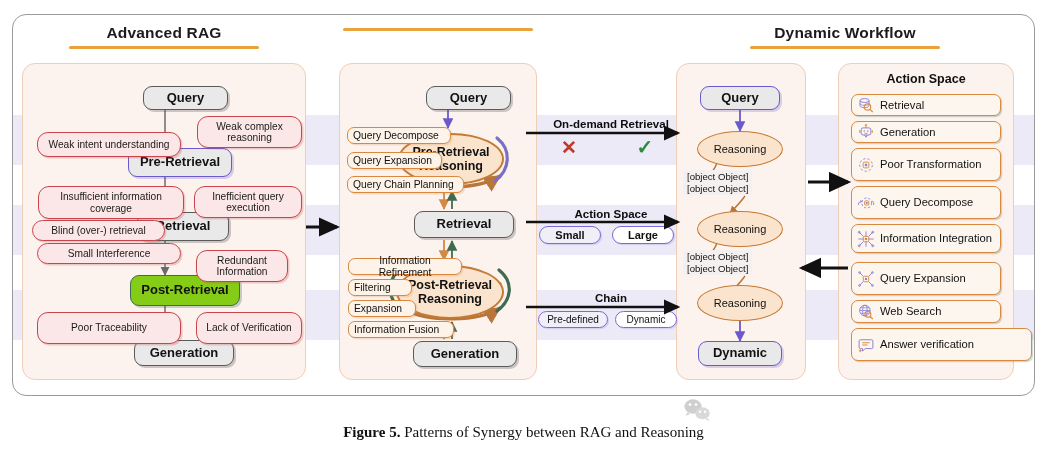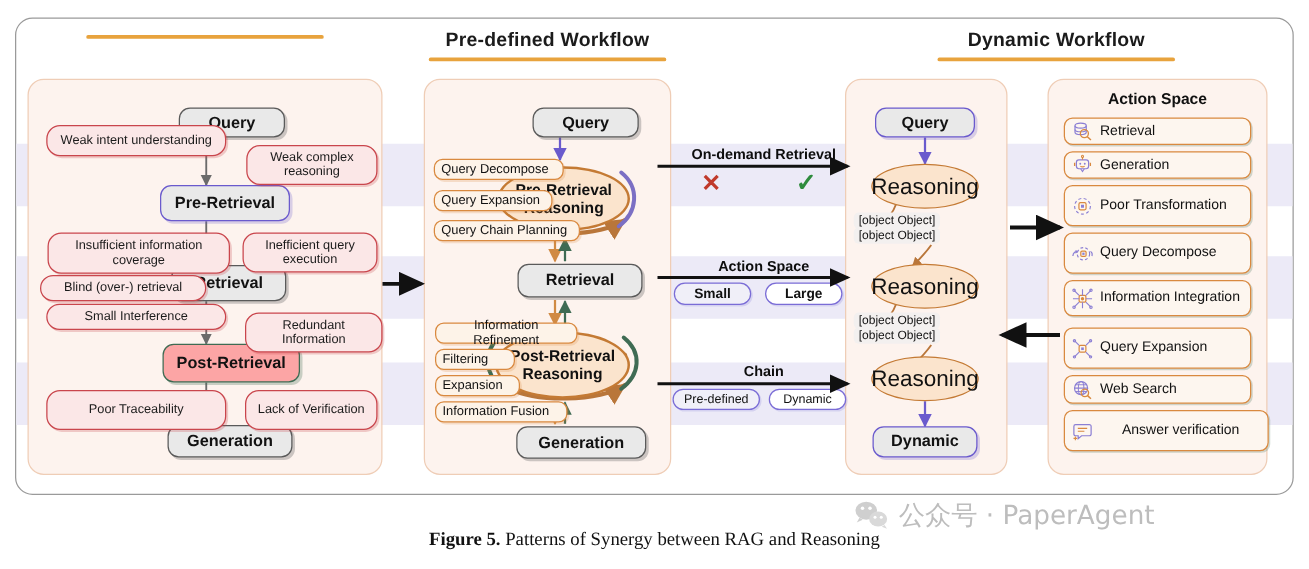--- a/index.html
+++ b/index.html
@@ -57,39 +57,39 @@
   .node {
     position:absolute; display:flex; align-items:center; justify-content:center;
     text-align:center; z-index:6; line-height:1.12;
   }
   .stage {
     background:#e9e9e9; border:1.6px solid #5a5a5a; border-radius:9px;
     font-weight:700; font-size:13px; color:#121212;
     box-shadow:2px 2px 0 rgba(90,90,90,.30);
   }
   .stage.purple { border-color:#6a5acd; box-shadow:2px 2px 0 rgba(106,90,205,.25); }
-  .stage.green  { background:#fca5a5; border-color:#3f6b53; box-shadow:2px 2px 0 rgba(63,107,83,.28); }
+  .stage.green  { background:#84cc16; border-color:#3f6b53; box-shadow:2px 2px 0 rgba(63,107,83,.28); }
 
   .issue {
     background:#fbe7e7; border:1.5px solid #c9454c; border-radius:11px;
     font-size:10.2px; color:#1a1a1a; padding:2px 5px;
     box-shadow:1.5px 1.5px 0 rgba(201,69,76,.25);
   }
 
   .tech {
     background:#fdf3e8; border:1.3px solid #d9893f; border-radius:7px;
     font-size:10.3px; color:#111; padding:2px 5px; justify-content:flex-start;
     box-shadow:1.5px 1.5px 0 rgba(217,137,63,.22);
   }
 
   .ellipse {
     background:#fbe4cd; border:2px solid #c47a34; border-radius:50%;
     font-weight:700; font-size:12.5px; color:#111;
   }
-  .ellipse.thin { font-weight:400; font-size:18px; border-width:1.8px; }
+  .ellipse.thin { font-weight:400; font-size:11px; border-width:1.8px; }
 
   .chip {
     background:#f0eff8; border:1.4px solid #7a6cd6; border-radius:10px;
     font-size:10px; color:#111; box-shadow:1.2px 1.2px 0 rgba(122,108,214,.2);
   }
   .chip.white { background:#fff; }
 
   .label-note {
     position:absolute; z-index:7; background:#f3f0ef;
     border-radius:4px; font-size:9.6px; color:#111; padding:1px 4px;
@@ -140,24 +140,24 @@
 </head>
 <body>
 
 <div class="band" id="band-1"></div>
 <div class="band" id="band-2"></div>
 <div class="band" id="band-3"></div>
 
 <div id="figure-frame"></div>
 
 <div class="col-head" id="head-advanced-rag">
+  <div class="title">Advanced RAG</div>
   <div class="rule"></div>
 </div>
 <div class="col-head" id="head-predefined">
-  <div class="title">Pre-defined Workflow</div>
   <div class="rule"></div>
 </div>
 <div class="col-head" id="head-dynamic">
   <div class="title">Dynamic Workflow</div>
   <div class="rule"></div>
 </div>
 
 <div class="panel" id="panel-advanced-rag"></div>
 <div class="panel" id="panel-predefined"></div>
 <div class="panel" id="panel-dynamic"></div>
@@ -226,39 +226,39 @@
 <div class="node stage" style="left:137px; top:212px; width:92px; height:29px;">
   <span>Retrieval</span>
 </div>
 <div class="node stage green" style="left:130px; top:275px; width:110px; height:31px;">
   <span>Post-Retrieval</span>
 </div>
 <div class="node stage" style="left:134px; top:340px; width:100px; height:26px;">
   <span>Generation</span>
 </div>
 
-<div class="node issue" style="left:37px; top:100px; width:144px; height:25px;">
+<div class="node issue" style="left:37px; top:132px; width:144px; height:25px;">
   <span>Weak intent understanding</span>
   </div>
 <div class="node issue" style="left:197px; top:116px; width:105px; height:32px;">
   <span>Weak complex reasoning</span>
   </div>
 <div class="node issue" style="left:38px; top:186px; width:146px; height:33px;">
   <span>Insufficient information coverage</span>
   </div>
 <div class="node issue" style="left:194px; top:186px; width:108px; height:32px;">
   <span>Inefficient query execution</span>
   </div>
 <div class="node issue" style="left:32px; top:220px; width:133px; height:21px;">
   <span>Blind (over-) retrieval</span>
   </div>
 <div class="node issue" style="left:37px; top:243px; width:144px; height:21px;">
   <span>Small Interference</span>
   </div>
-<div class="node issue" style="left:196px; top:250px; width:110px; height:32px;">
+<div class="node issue" style="left:196px; top:250px; width:92px; height:32px;">
   <span>Redundant Information</span>
   </div>
 <div class="node issue" style="left:37px; top:312px; width:144px; height:32px;">
   <span>Poor Traceability</span>
   </div>
 <div class="node issue" style="left:196px; top:312px; width:106px; height:32px;">
   <span>Lack of Verification</span>
   </div>
 
 <div class="node stage" style="left:426px; top:86px; width:85px; height:24px;">
@@ -440,21 +440,21 @@
     <ellipse cx="10.5" cy="10" rx="3" ry="7" fill="none" stroke="#8b7fd4" stroke-width="1.1"></ellipse>
     <line x1="3.5" y1="10" x2="17.5" y2="10" stroke="#8b7fd4" stroke-width="1.1"></line>
     <line x1="4.6" y1="6.4" x2="16.4" y2="6.4" stroke="#8b7fd4" stroke-width="1"></line>
     <line x1="4.6" y1="13.6" x2="16.4" y2="13.6" stroke="#8b7fd4" stroke-width="1"></line>
     <circle cx="14.5" cy="15" r="4" fill="none" stroke="#d9893f" stroke-width="1.4"></circle>
     <line x1="17.4" y1="18" x2="21" y2="21.4" stroke="#d9893f" stroke-width="1.6"></line>
   </svg>
   <span class="as-txt">Web Search</span>
 </div>
 
-<div class="as-item" style="left:851px; top:328px; width:164px; height:33px;text-align:center;">
+<div class="as-item" style="left:851px; top:328px; width:181px; height:33px;">
   <svg class="as-ico" viewBox="0 0 24 24">
     <path d="M4.6,5 H19.4 A1.8,1.8 0 0 1 21.2,6.8 V15 A1.8,1.8 0 0 1 19.4,16.8 H11 L7.4,20 V16.8 H4.6 A1.8,1.8 0 0 1 2.8,15 V6.8 A1.8,1.8 0 0 1 4.6,5 Z" fill="none" stroke="#8b7fd4" stroke-width="1.3"></path>
     <line x1="7" y1="9" x2="17" y2="9" stroke="#d9893f" stroke-width="1.3"></line>
     <line x1="7" y1="12" x2="14" y2="12" stroke="#d9893f" stroke-width="1.3"></line>
     <path d="M2.4,19.6 L6.4,19.6 M4.4,17.6 L4.4,21.6" stroke="#d9893f" stroke-width="1.2"></path>
   </svg>
   <span class="as-txt">Answer verification</span>
 </div>
 
 <svg id="arrows" viewBox="0 0 1047 455">
@@ -479,18 +479,17 @@
   <svg width="30" height="24" viewBox="0 0 30 24">
     <ellipse cx="11" cy="8.5" rx="8.6" ry="7.2" fill="#cfcfcf"></ellipse>
     <path d="M5.6,14.2 L3.4,18 L8.2,15.8 Z" fill="#cfcfcf"></path>
     <circle cx="8" cy="6.6" r="1.4" fill="#fff"></circle>
     <circle cx="14" cy="6.6" r="1.4" fill="#fff"></circle>
     <ellipse cx="20.5" cy="15.2" rx="7.2" ry="6" fill="#d9d9d9"></ellipse>
     <path d="M25.6,20 L27.6,23 L23.4,21.4 Z" fill="#d9d9d9"></path>
     <circle cx="18" cy="13.8" r="1.2" fill="#fff"></circle>
     <circle cx="23" cy="13.8" r="1.2" fill="#fff"></circle>
   </svg>
-  <span>公众号 · PaperAgent</span>
 </div>
 
 <div id="caption">
   <b>Figure 5.</b><span> Patterns of Synergy between RAG and Reasoning</span>
 </div>
 
 </body></html>

